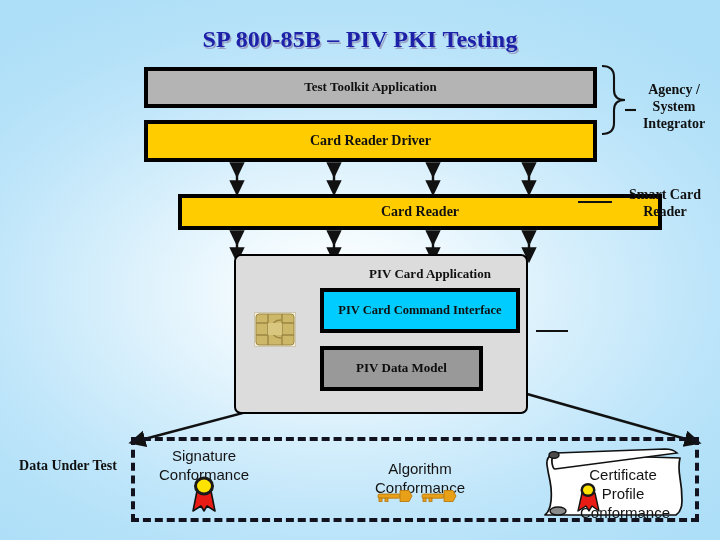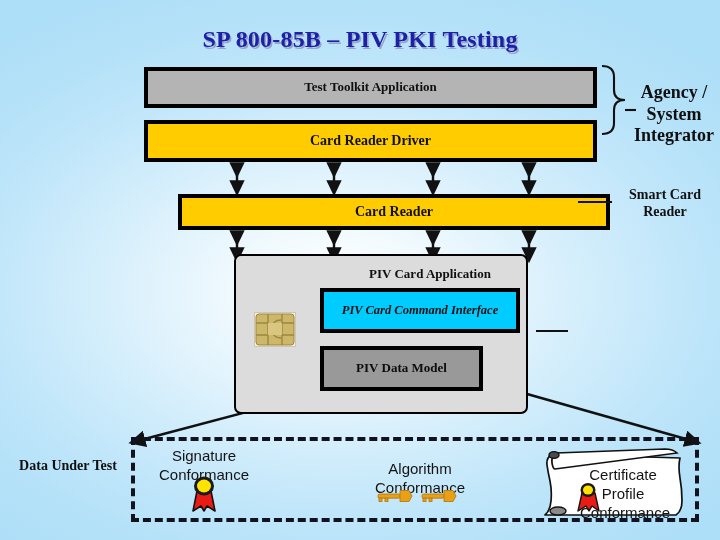--- a/index.html
+++ b/index.html
@@ -78,21 +78,21 @@
 
   #box-toolkit {
     left: 144px; top: 67px; width: 453px; height: 41px;
     font-size: 13px;
   }
   #box-driver {
     left: 144px; top: 120px; width: 453px; height: 42px;
     font-size: 14px;
   }
   #box-cardreader {
-    left: 178px; top: 194px; width: 432px; height: 36px;
+    left: 178px; top: 194px; width: 484px; height: 36px;
     font-size: 14px;
   }
 
   
   #piv-card {
     position: absolute;
     left: 234px; top: 254px;
     width: 294px; height: 160px;
     background: #dcdcdc;
     border: 2px solid #000000;
@@ -115,39 +115,38 @@
     width: 42px; height: 35px;
     background: #f3efe2;
     border: 1px solid #cfc7ad;
     box-sizing: border-box;
   }
   #chip svg { display: block; }
 
   #box-cmdint {
     left: 320px; top: 288px; width: 200px; height: 45px;
     font-size: 12.5px;
-    font-style: italic;
   }
   #box-datamodel {
     left: 320px; top: 346px; width: 163px; height: 45px;
     font-size: 13px;
     color: #0d0d0d;
   }
 
   
   .side-label {
     position: absolute;
     font-weight: bold;
     color: #101010;
     text-align: center;
     line-height: 1.2;
   }
   #label-agency {
     left: 630px; top: 82px; width: 88px;
-    font-size: 18px;
+    font-size: 14px;
   }
   #label-smartcard {
     left: 612px; top: 187px; width: 106px;
     font-size: 14px;
   }
   #label-pivcard {
     left: 570px; top: 320px; width: 100px;
     font-size: 14px;
     text-align: left;
   }

